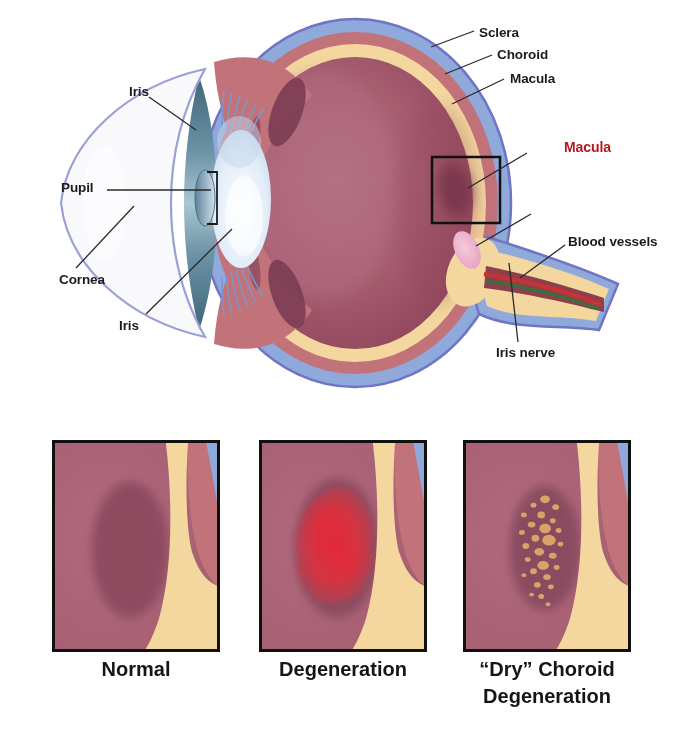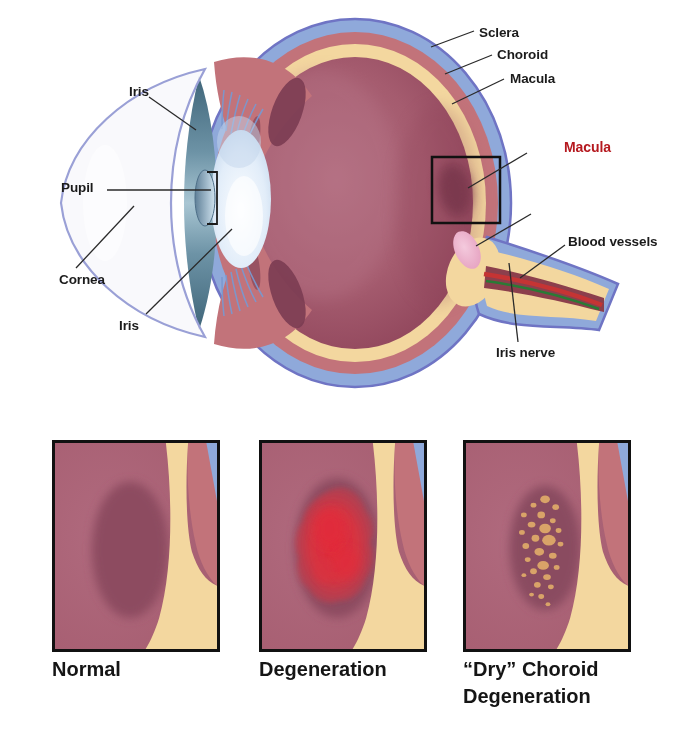--- a/index.html
+++ b/index.html
@@ -12,21 +12,21 @@
     position:absolute;font-size:13.5px;font-weight:600;color:var(--c-label-text,#1b1b1b);
     letter-spacing:-0.1px;white-space:nowrap;line-height:1.25;
   }
   .label.macula{color:var(--c-macula-label,#b5191f);font-weight:700;font-size:14px;padding-left:35px;}
   .panel{
     position:absolute;top:440px;width:162px;height:206px;
     border:3px solid var(--c-panel-border,#111);background:#a86073;
   }
   .panel svg{display:block;}
   .caption{
-    position:absolute;width:168px;
+    position:absolute;width:168px;text-align:center;
     font-size:20px;font-weight:700;color:#151515;line-height:27px;
   }
   .caption span{display:block;}
 </style>
 </head>
 <body>
 
 <div id="stage">
 
   <svg width="0" height="0" style="position:absolute" aria-hidden="true">

